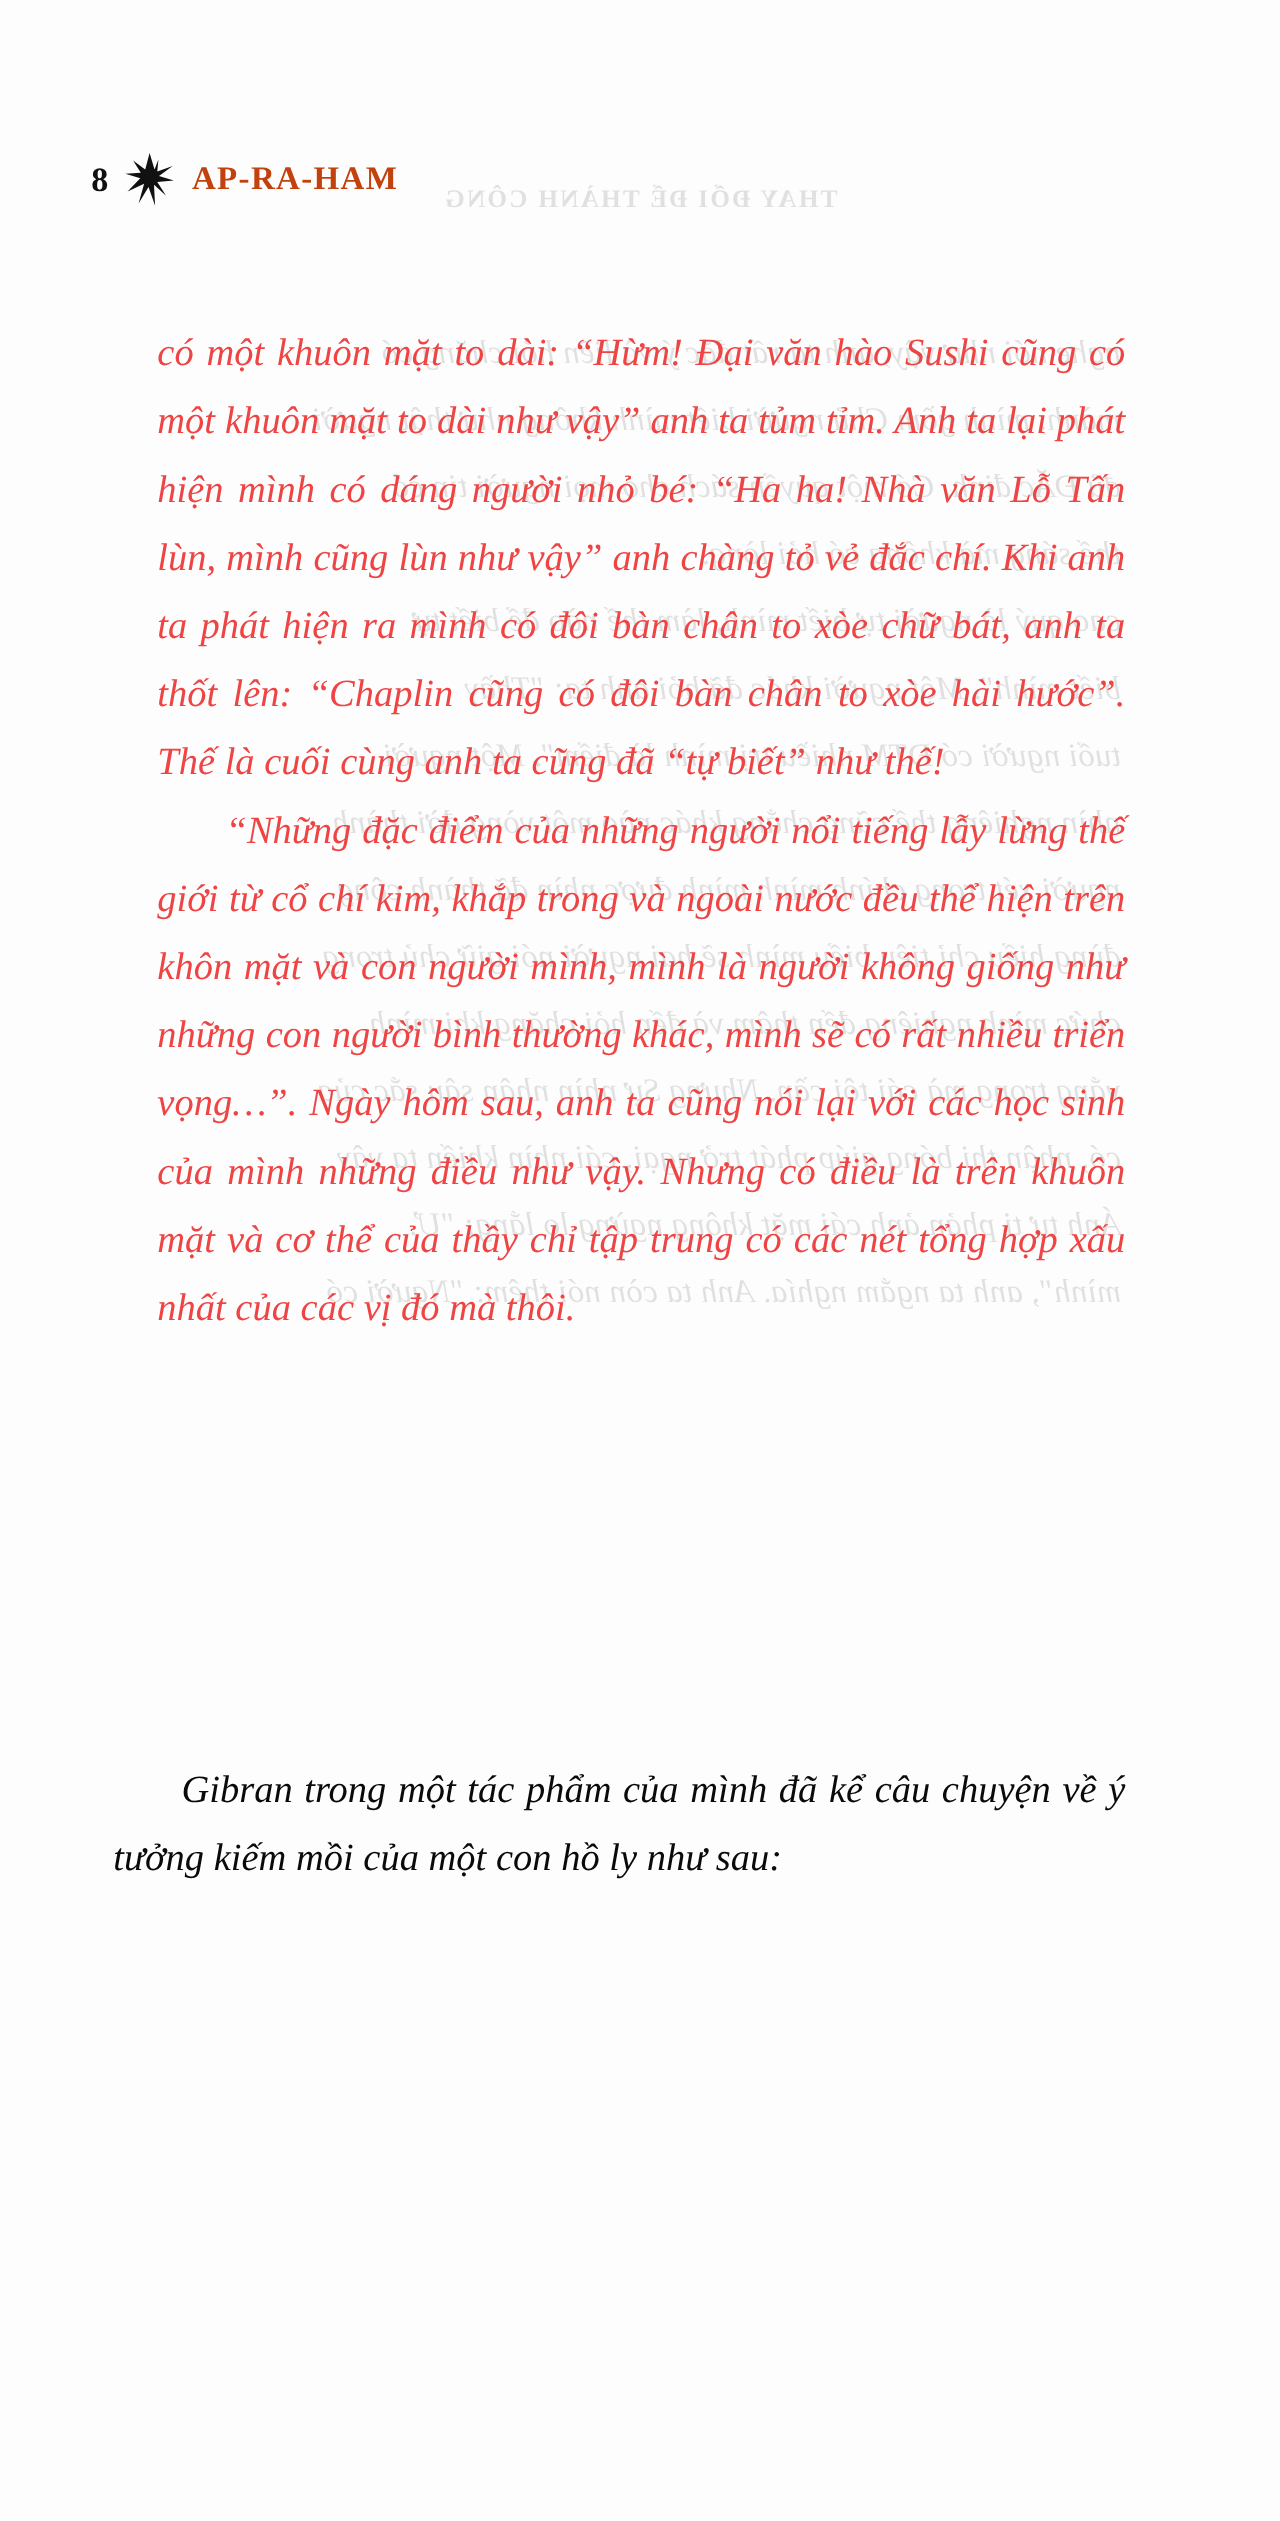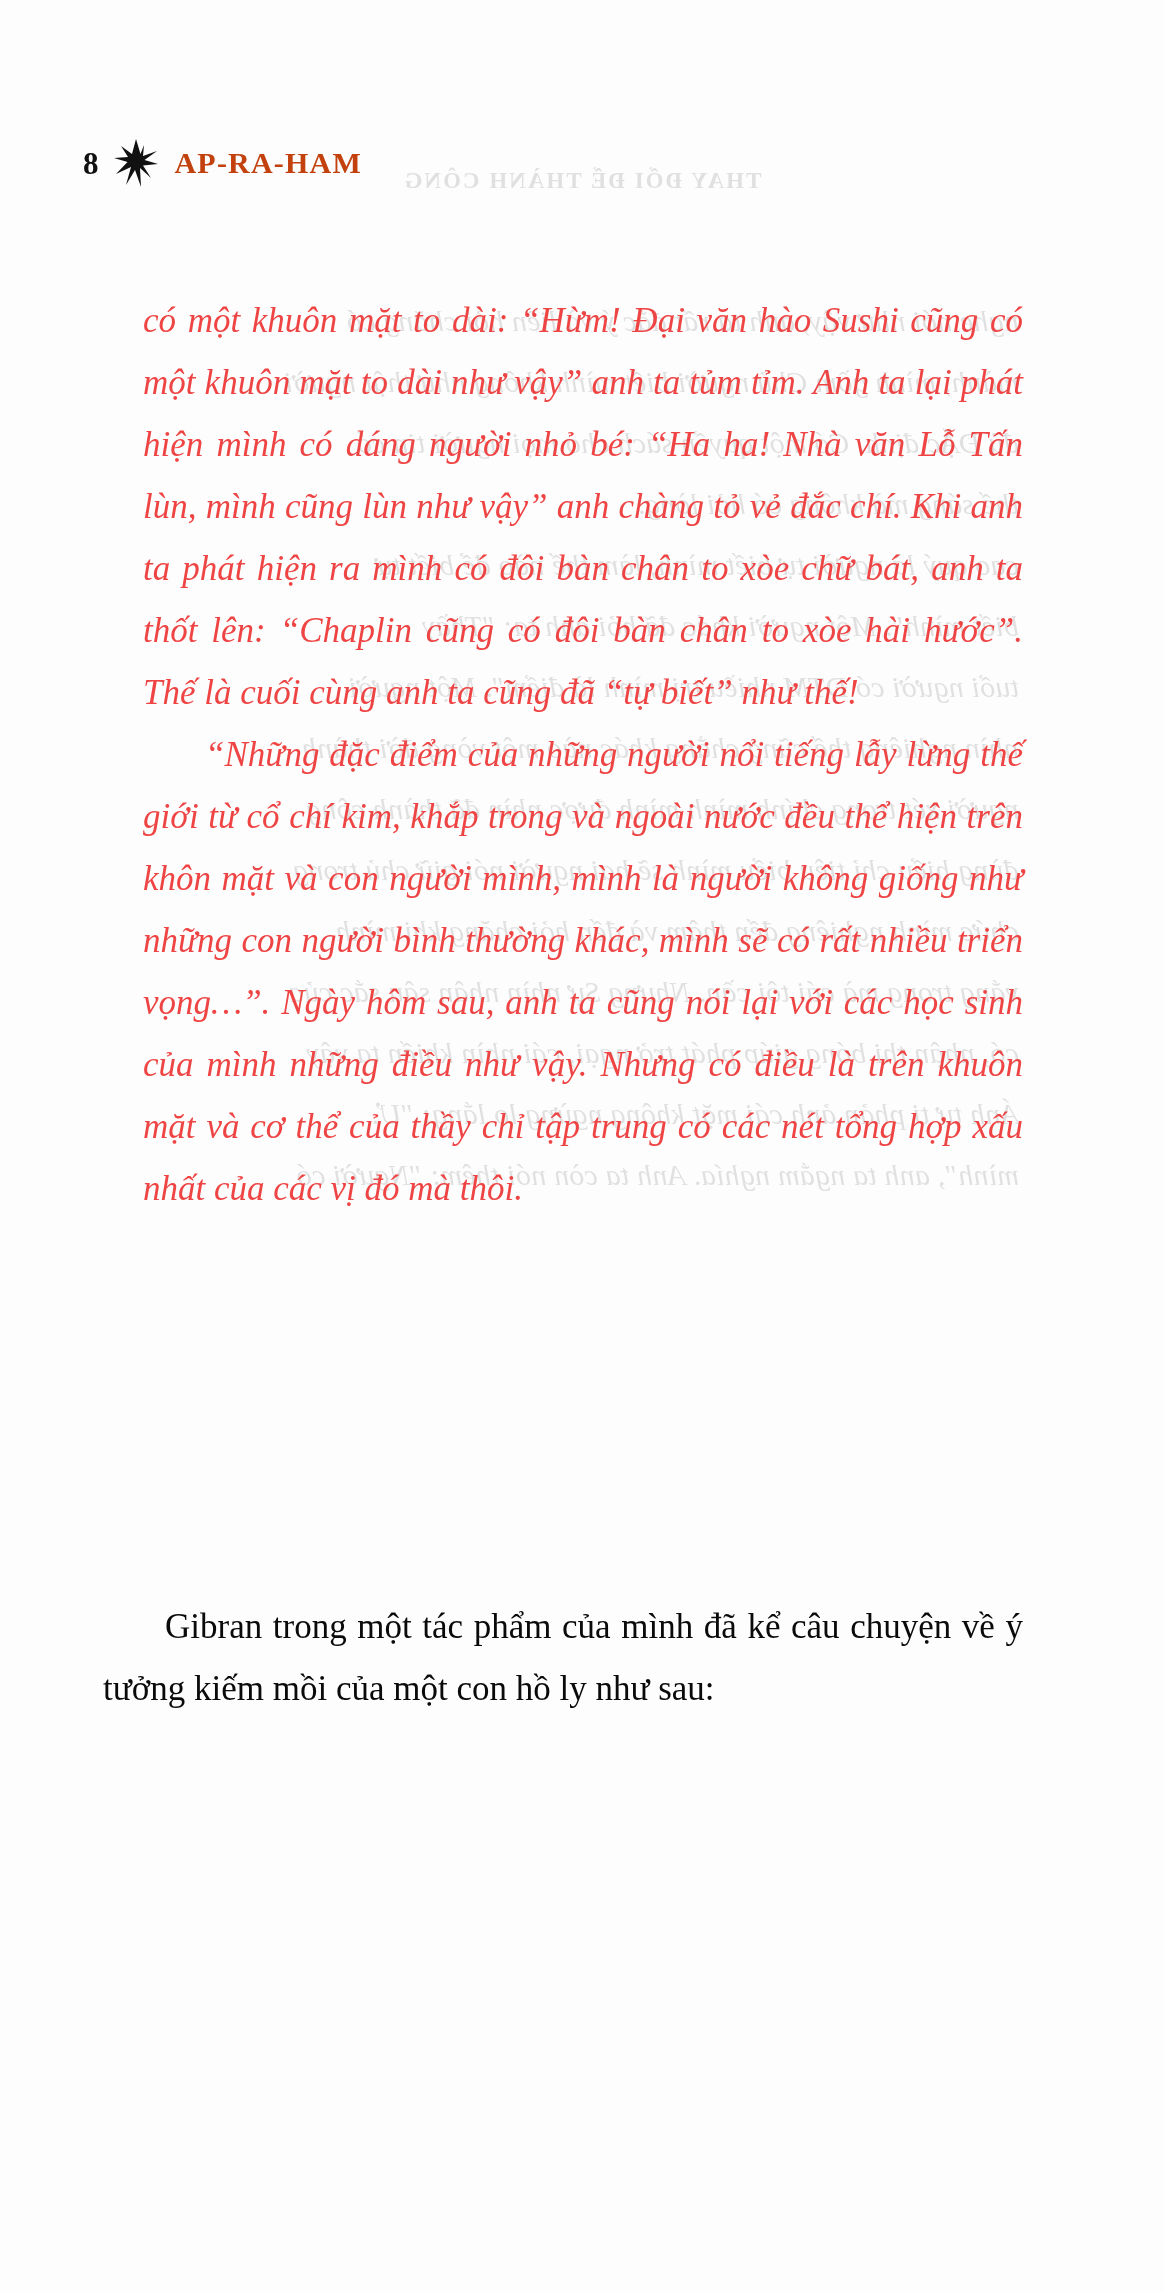--- a/index.html
+++ b/index.html
@@ -114,20 +114,21 @@
 
   .para-last {
     position: absolute;
     left: 103px;
     top: 1596px;
     width: 920px;
   }
   .para-last p {
     margin: 0;
     font-family: "Liberation Serif", serif;
+    font-style: italic;
     font-size: 35px;
     line-height: 62px;
     text-align: justify;
     text-indent: 62px;
     color: #0a0a0a;
   }
 </style>
 </head>
 <body>
 

